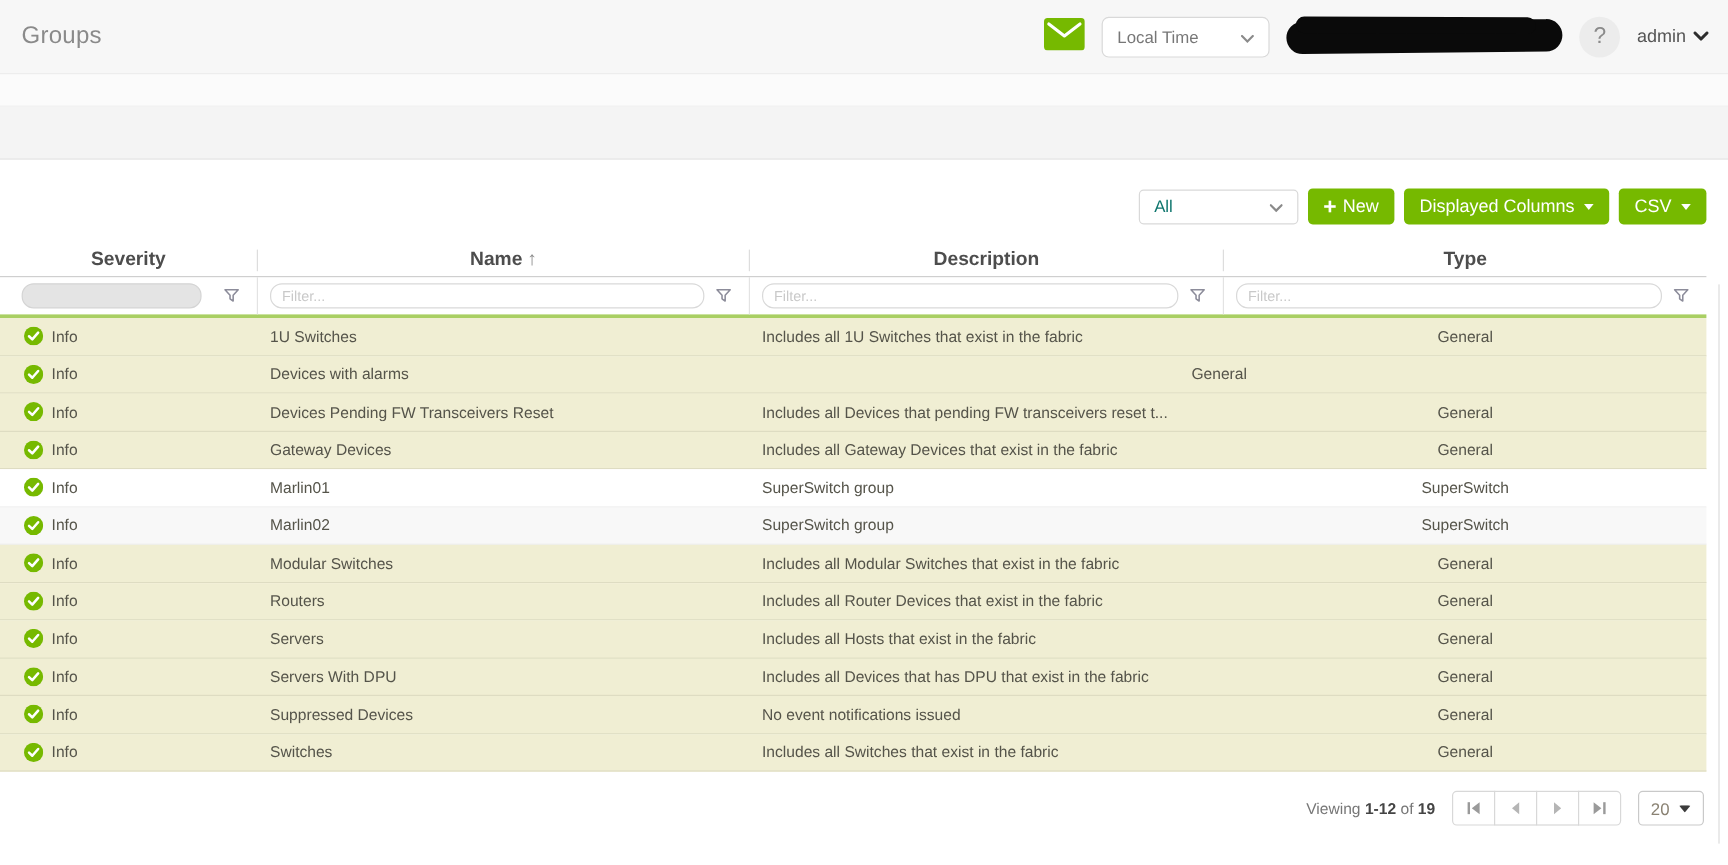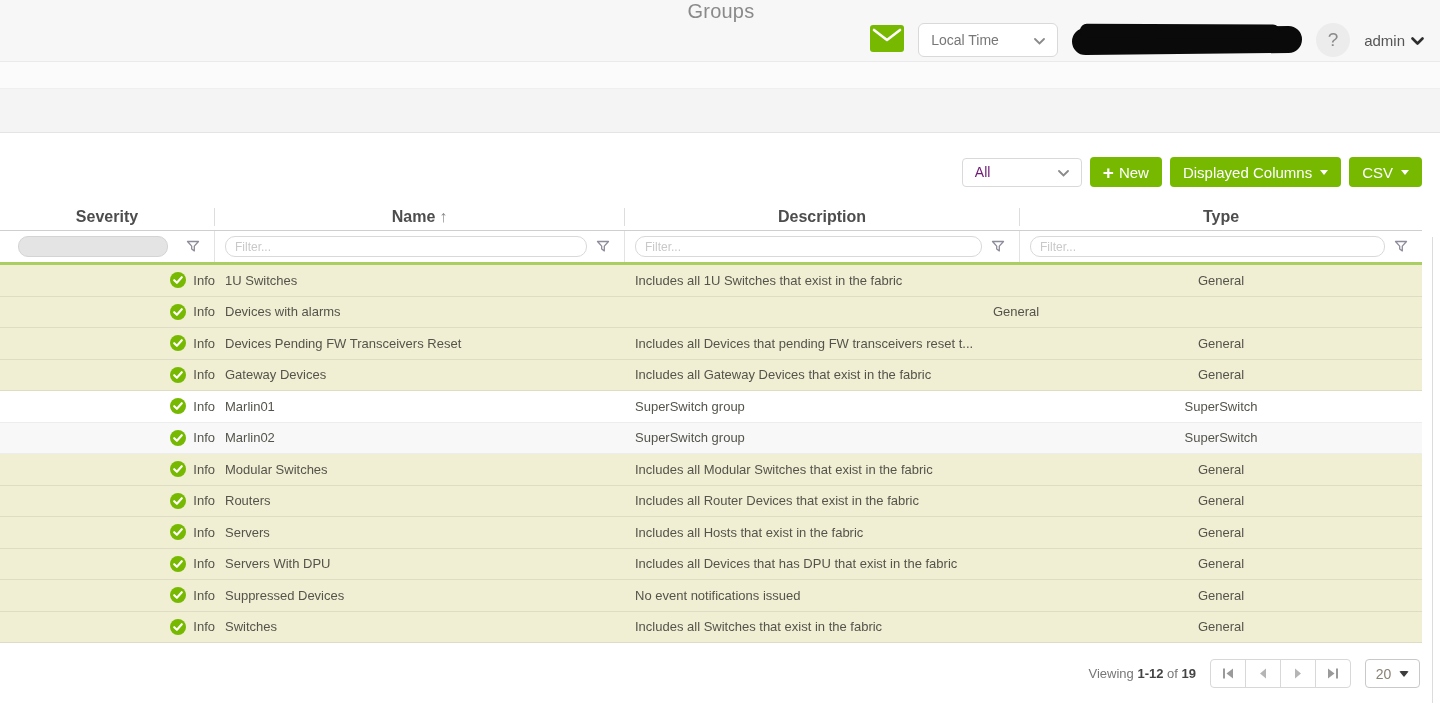--- a/index.html
+++ b/index.html
@@ -1,39 +1,39 @@
 <!DOCTYPE html>
 <html><head>
 <meta charset="utf-8">
 <style>
   * { box-sizing: border-box; margin: 0; padding: 0; }
   html,body { width:1440px; height:721px; background:#fff; font-family:"Liberation Sans", sans-serif; }
   .app { position:relative; width:1440px; height:721px; overflow:hidden; background:#fff; }
 
   
-  .band1 { height:62px; background:#f7f7f7; border-bottom:1px solid #eaeaea; display:flex; align-items:center; padding:0 16px 0 18px;flex-direction:column; }
+  .band1 { height:62px; background:#f7f7f7; border-bottom:1px solid #eaeaea; display:flex; align-items:center; padding:0 16px 0 18px; }
   .page-title { font-size:20px; font-weight:400; color:#8a8a8a; letter-spacing:.2px; }
   .header-right { margin-left:auto; display:flex; align-items:center; gap:14px; }
   .mail-btn { display:flex; align-items:center; cursor:pointer; }
   .select-box { background:#fff; border:1px solid #d9d9d9; border-radius:6px; height:34px; display:flex; align-items:center; padding:0 12px; gap:26px; color:#777; font-size:14px; cursor:pointer; }
   .select-box.tz { width:140px; justify-content:space-between; }
   .redacted { width:230px; height:27px; background:#0a0a0a; border-radius:14px; transform:rotate(-0.6deg); position:relative; }
   .redacted::after { content:""; position:absolute; left:8px; top:-3px; width:200px; height:14px; background:#0a0a0a; border-radius:8px; transform:rotate(0.8deg); }
   .help-btn { width:34px; height:34px; border-radius:50%; background:#ececec; color:#8a8a8a; font-size:19px; display:flex; align-items:center; justify-content:center; cursor:pointer; }
   .user-menu { display:flex; align-items:center; gap:6px; color:#555; font-size:15px; cursor:pointer; }
 
   .band2 { height:27px; background:#fbfbfb; border-bottom:1px solid #efefef; }
   .band3 { height:44px; background:#f4f4f4; border-bottom:1px solid #e4e4e4; }
 
   
   .content { position:relative; height:586px; }
   .scroll-line { position:absolute; top:104px; right:7px; width:1px; height:466px; background:#dcdcdc; }
 
   .toolbar { display:flex; justify-content:flex-end; align-items:center; gap:8px; padding:24px 18px 0 0; }
-  .select-box.all { width:120px; height:29px; border-radius:4px; justify-content:space-between; color:#701a75; }
+  .select-box.all { width:133px; height:29px; border-radius:4px; justify-content:space-between; color:#0f766e; }
   .btn { background:#76b900; border:none; color:#fff; font-size:15px; font-family:"Liberation Sans",sans-serif; height:30px; border-radius:4px; padding:0 13px; display:flex; align-items:center; gap:6px; cursor:pointer; }
   .btn .plus { font-size:19px; font-weight:700; line-height:1; margin-right:-1px; }
   .caret-down { width:0; height:0; border-left:4px solid transparent; border-right:4px solid transparent; border-top:5px solid #fff; margin-left:2px; }
 
   
   .table-wrap { width:1422px; margin-top:16px; }
   .thead { display:flex; height:28px; align-items:center; border-bottom:1px solid #cfcfcf; }
   .th { font-size:16px; color:#4d4d4d; font-weight:700; text-align:center; position:relative; }
   .th:not(:last-child) { border-right:1px solid #ddd; }
   .sort-arrow { color:#8a8a8a; font-weight:400; margin-left:4px; }
@@ -49,21 +49,21 @@
   .filter-input::placeholder { color:#c9c9c9; }
   .filter-disabled { width:150px; height:21px; border:1px solid #d4d4d4; border-radius:10px; background:#e4e4e4; margin-left:8px; }
   .fcell.sev { justify-content:space-between; }
   .funnel { flex:0 0 auto; margin-left:9px; cursor:pointer; display:flex; align-items:center; }
 
   .tbody { border-top:3px solid #a9cf63; }
   .trow { display:flex; height:31.5px; align-items:center; background:#fff; border-bottom:1px solid #ededed; font-size:13px; color:#55544a; cursor:pointer; }
   .trow.hl { background:#f0eed3; border-bottom:1px solid #dedcc2; }
   .trow.alt:not(.hl) { background:#f8f8f8; }
   .cell { overflow:hidden; white-space:nowrap; text-overflow:ellipsis; }
-  .cell.sev { display:flex; align-items:center; gap:7px; padding-left:20px;justify-content:flex-end; }
+  .cell.sev { display:flex; align-items:center; gap:7px; padding-left:20px; }
   .cell.name, .cell.desc { padding-left:10px; }
   .cell.type { text-align:center; }
 
   
   .pagination { display:flex; justify-content:flex-end; align-items:center; gap:14px; padding:16px 20px 0 0; font-size:13px; color:#777; }
   .viewing b { color:#444; }
   .pager { display:inline-flex; }
   .pbtn { width:36px; height:29px; background:#fff; border:1px solid #d8d8d8; display:flex; align-items:center; justify-content:center; cursor:pointer; margin-left:-1px; }
   .pbtn:first-child { border-radius:4px 0 0 4px; margin-left:0; }
   .pbtn:last-child { border-radius:0 4px 4px 0; }

